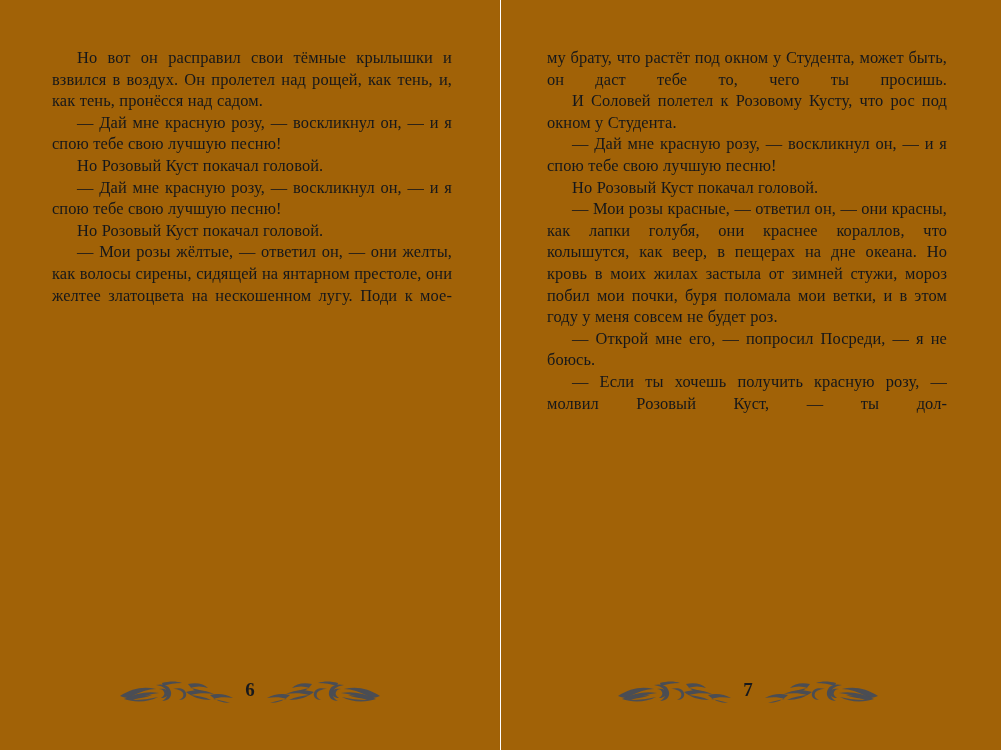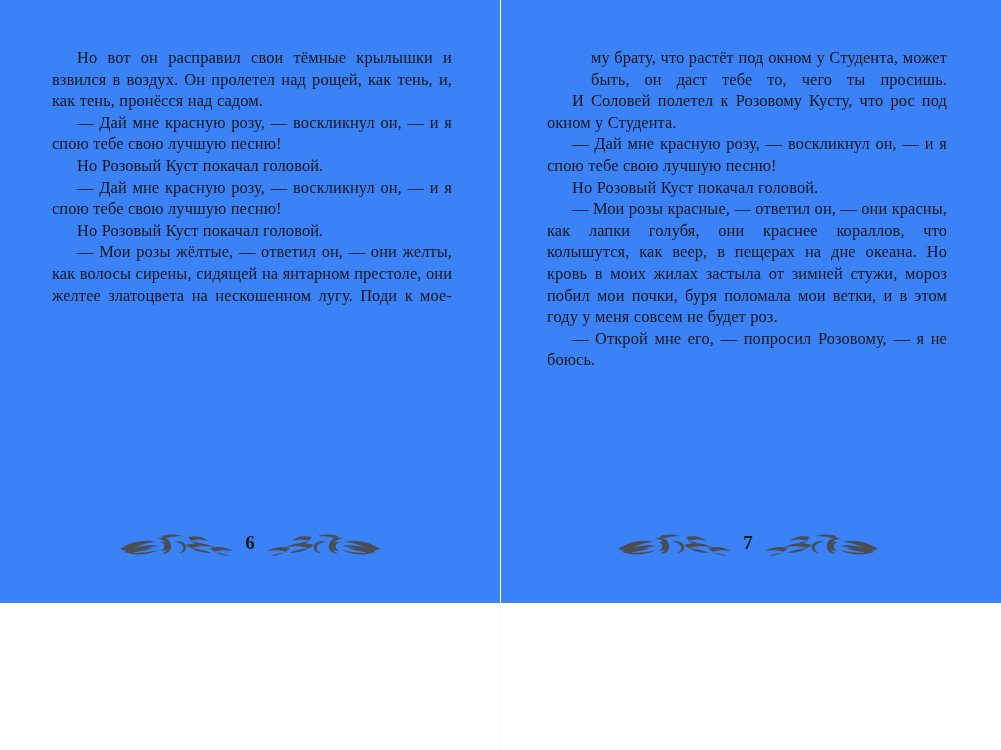--- a/index.html
+++ b/index.html
@@ -19,22 +19,22 @@
   #spread {
     position: absolute;
     inset: 0;
     display: flex;
     flex-direction: row;
   }
 
   .page {
     position: relative;
     width: 500px;
-    height: 603px;
-    background: #3b82f6;
+    height: 750px;
+    background: #a16207;
   }
   .page-left  { margin-left: 0px; }
   .page-right { margin-left: 1px; }
 
   
   .textblock {
     position: absolute;
     top: 47px;
     width: 400px;
     font-size: 16.4px;
@@ -49,21 +49,21 @@
     word-spacing: 0.2px;
   }
   .page-left .textblock  { left: 52px; }
   .page-right .textblock { left: 46px; }
 
   .para {
     margin: 0;
     text-indent: 25px;
     text-align: justify;
   }
-  .para.no-indent { text-indent: 0; margin-left: 44px; }
+  .para.no-indent { text-indent: 0; }
   
   .para.stretch {
     text-align-last: justify;
   }
 
   
   .footer {
     position: absolute;
     bottom: 38px;
     left: 0;
@@ -155,21 +155,22 @@
 
   <div class="gutter"></div>
 
   <div class="page page-right">
     <div class="textblock">
       <p class="para no-indent stretch">му брату, что растёт под окном у Студента, может быть, он даст тебе то, чего ты просишь.</p>
       <p class="para">И Соловей полетел к Розовому Кусту, что рос под окном у Студента.</p>
       <p class="para">— Дай мне красную розу, — воскликнул он, — и я спою тебе свою лучшую песню!</p>
       <p class="para">Но Розовый Куст покачал головой.</p>
       <p class="para">— Мои розы красные, — ответил он, — они красны, как лапки голубя, они краснее кораллов, что колышутся, как веер, в пещерах на дне океана. Но кровь в моих жилах застыла от зимней стужи, мороз побил мои почки, буря поломала мои ветки, и в этом году у меня совсем не будет роз.</p>
-      <p class="para">— Открой мне его, — попросил Розовому, — я не боюсь.</p>
+      <p class="para">— Открой мне его, — попросил Посреди, — я не боюсь.</p>
+      <p class="para stretch">— Если ты хочешь получить красную розу, — молвил Розовый Куст, — ты дол-</p>
     </div>
 
     <div class="footer">
       <svg class="ornament" viewBox="0 0 118 34" aria-hidden="true">
         <g fill="#4a4d54">
           <path d="M2 21 C14 13, 26 11, 38 14 C30 14, 22 17, 14 21 C20 21, 27 21, 34 20 C25 24, 13 25, 2 21 Z"></path>
           <path d="M6 24 C18 18, 30 16, 41 18 C32 19, 23 22, 15 25 C24 25, 32 24, 40 22 C31 27, 17 28, 6 24 Z"></path>
           <path d="M38 10 C46 8, 52 11, 53 17 C54 22, 50 26, 44 26 C48 24, 50 21, 49 17 C48 13, 44 11, 38 10 Z"></path>
           <path d="M41 14 C47 13, 50 15, 50 18 C50 21, 47 23, 43 23 C46 21, 47 19, 46 17 C45 15, 44 14, 41 14 Z"></path>
           <path d="M55 14 C62 12, 67 14, 68 18 C69 22, 66 25, 61 25 C65 23, 66 21, 65 18 C64 16, 60 14, 55 14 Z"></path>

